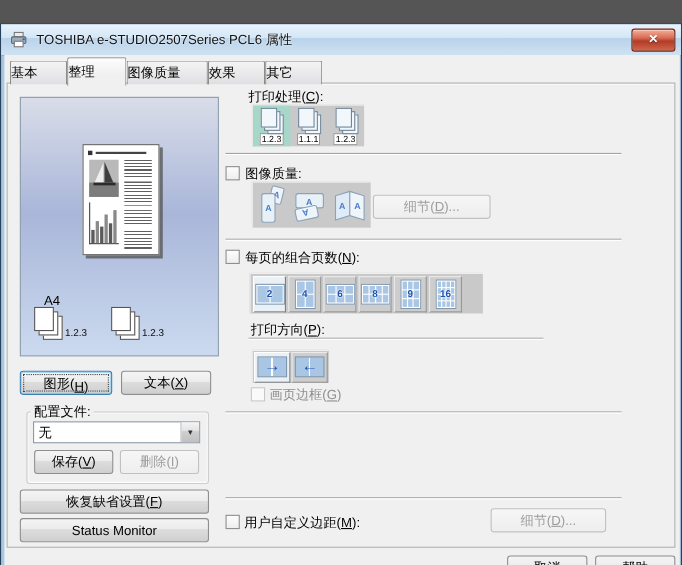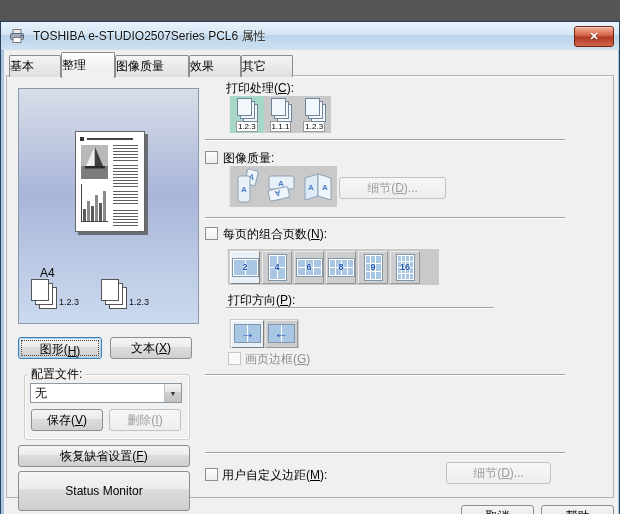--- a/index.html
+++ b/index.html
@@ -174,21 +174,21 @@
   <div class="combo" style="left:29px;top:361px;width:152px;height:20px">
     <span class="combo-text">无</span>
     <span class="combo-btn">
       <span>▼</span>
     </span>
   </div>
   <div class="btn" style="left:30px;top:387px;width:72px;height:22px">保存(<u>V</u>)</div>
   <div class="btn dis" style="left:108px;top:387px;width:72px;height:22px">删除(<u>I</u>)</div>
 
   <div class="btn" style="left:17px;top:423px;width:172px;height:22px">恢复缺省设置(<u>F</u>)</div>
-  <div class="btn" style="left:17px;top:449px;width:172px;height:40px">Status Monitor</div>
+  <div class="btn" style="left:17px;top:449px;width:172px;height:22px">Status Monitor</div>
 
   <div class="lbl" style="left:225px;top:58px">打印处理(<u>C</u>):</div>
   <div class="strip" style="left:228px;top:73px;width:102px;height:38px">
     <div class="pj-cell sel">
       <span class="sp stack mini">
           <i class="p3"></i>
           <i class="p2"></i>
           <i class="p1"></i>
         </span>
       <span class="chip">1.2.3</span>

